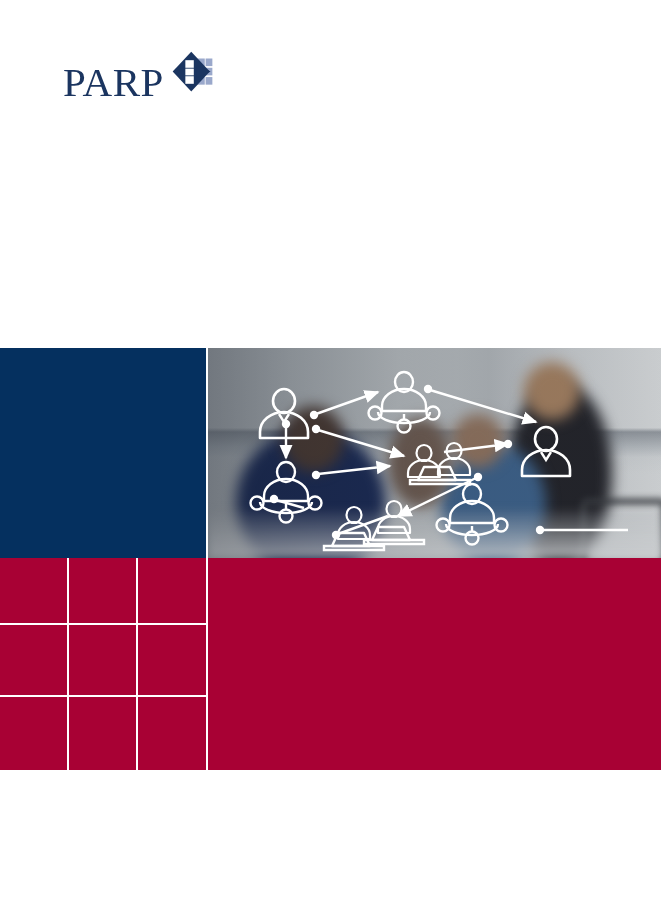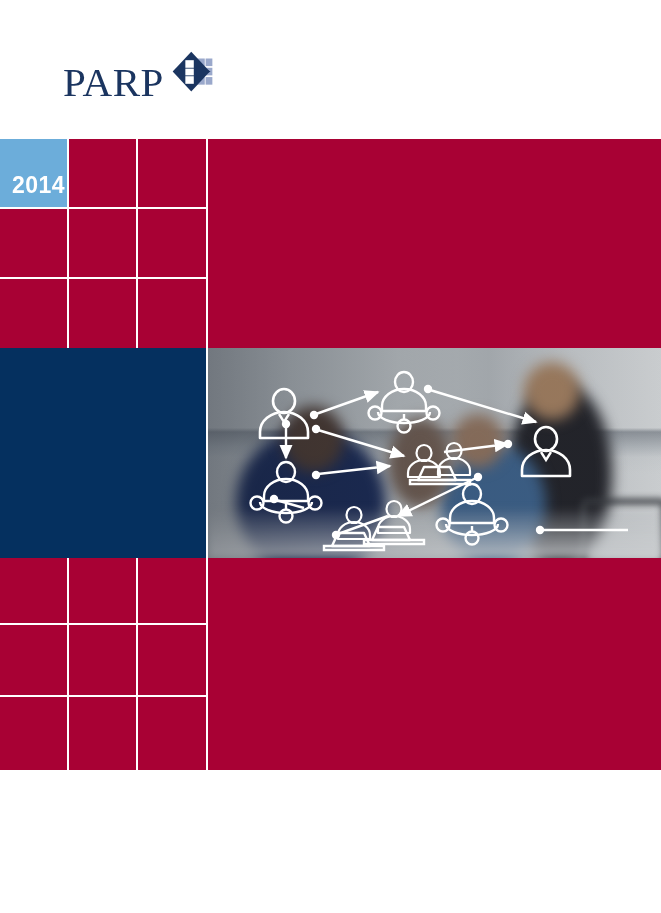--- a/index.html
+++ b/index.html
@@ -217,44 +217,20 @@
       <rect x="34" y="22" width="20" height="18" fill="#ffffff"></rect>
       <rect x="34" y="42" width="20" height="16" fill="#ffffff"></rect>
       <rect x="34" y="60" width="20" height="18" fill="#ffffff"></rect>
 
       <path d="M60 34 L60 64 L94 49 Z" fill="#1b3560"></path>
 
       <path d="M48 6 L58 20 L38 20 Z" fill="#ffffff" opacity="0"></path>
     </svg>
   </div>
 
-  <div class="band band-top">
-
-    <div class="grid-module grid-top">
-      <div class="cell year">
-        <span class="year-label">2014</span>
-      </div>
-      <div class="cell"></div>
-      <div class="cell nb-right"></div>
-
-      <div class="cell"></div>
-      <div class="cell"></div>
-      <div class="cell nb-right"></div>
-
-      <div class="cell nb-bottom"></div>
-      <div class="cell nb-bottom"></div>
-      <div class="cell nb-right nb-bottom"></div>
-    </div>
-    <div class="module-edge"></div>
-
-    <div class="title-block">
-      <div class="title-main">(R)ewaluacja 2</div>
-      <div class="title-sub">Wiedza w działaniu</div>
-    </div>
-  </div>
 
   <div class="navy-block"></div>
   <div class="navy-gap"></div>
 
   <div class="photo">
     <div class="photo-bg"></div>
     <div class="fig fig-c"></div>
     <div class="fig fig-c2"></div>
     <div class="fig fig-b"></div>
     <div class="fig fig-b2"></div>

